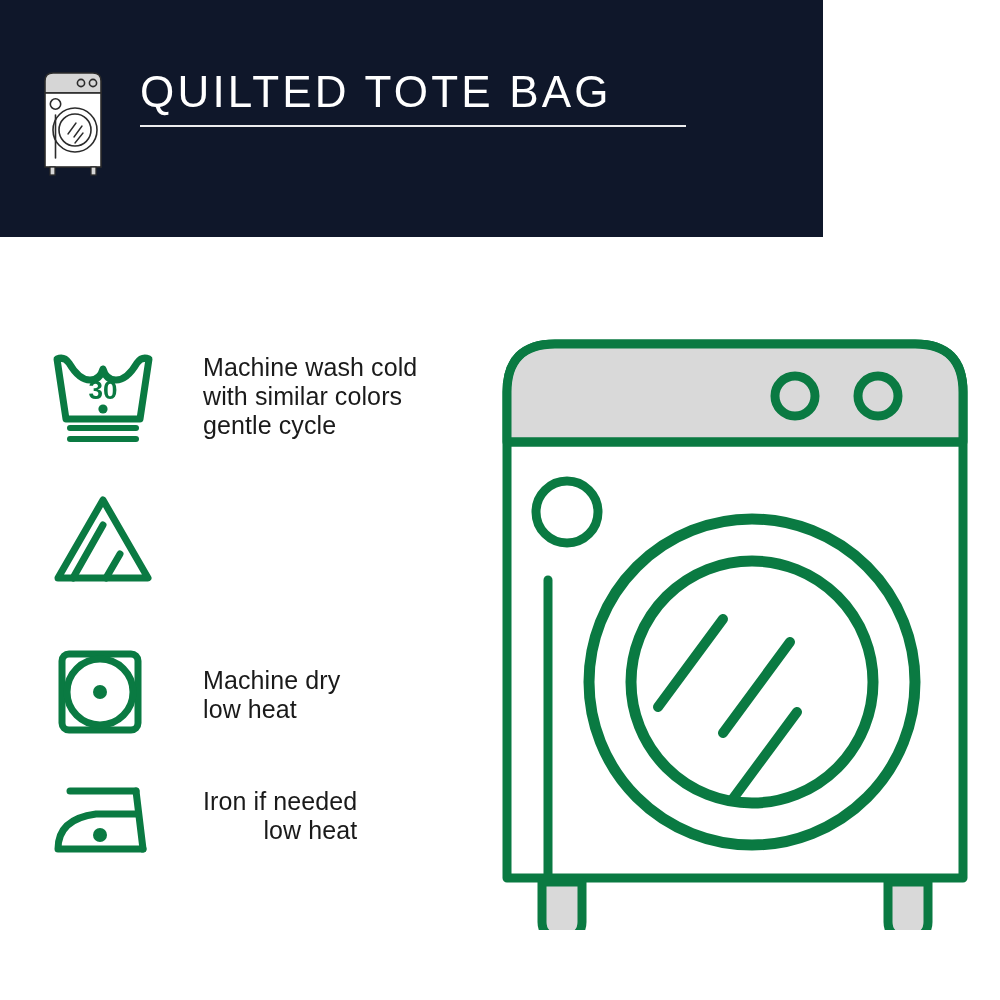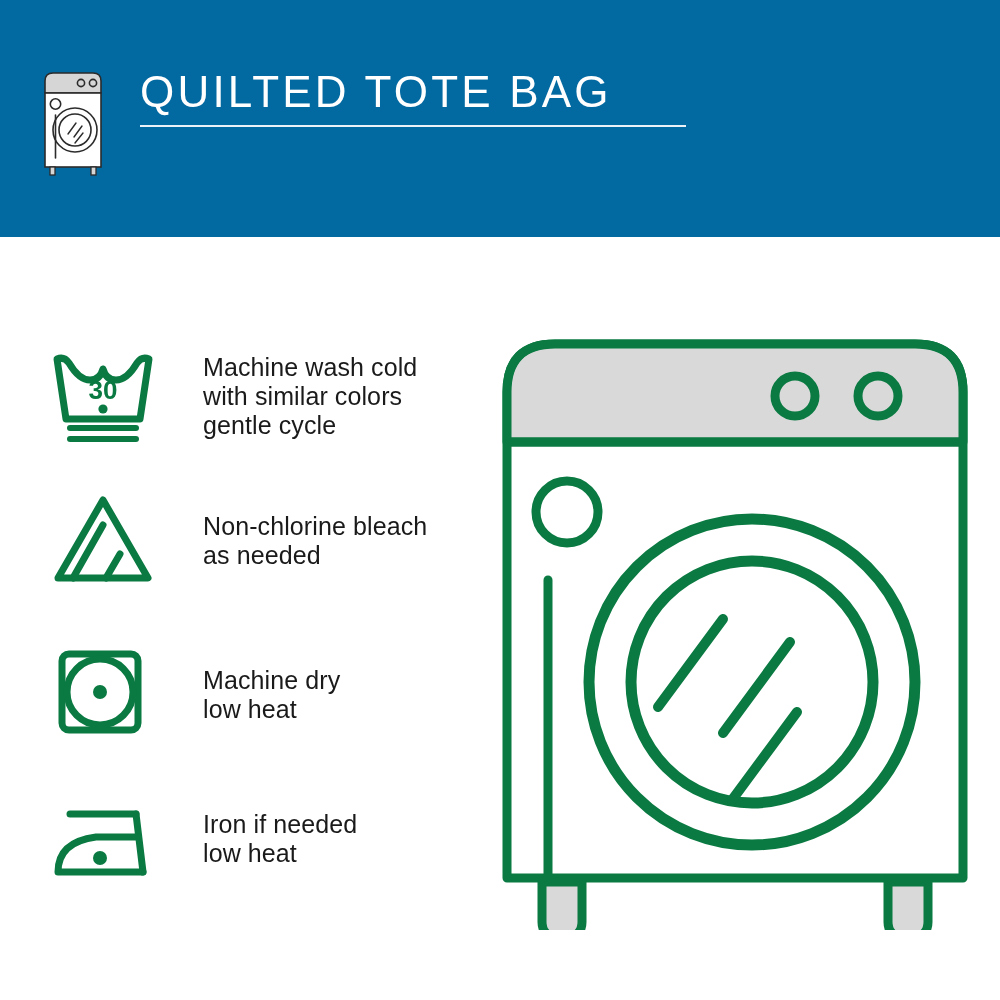--- a/index.html
+++ b/index.html
@@ -20,23 +20,23 @@
     width: 1000px;
     height: 1000px;
     background: #ffffff;
   }
 
   
   .header-band {
     position: absolute;
     left: 0;
     top: 0;
-    width: 1000px;
+    width: 823px;
     height: 237px;
-    background: #0369a1;
+    background: #0f172a;
   }
 
   .header-logo {
     position: absolute;
     left: 42px;
     top: 68px;
     width: 62px;
     height: 110px;
   }
 
@@ -89,21 +89,21 @@
     position: absolute;
     left: 48px;
     width: 420px;
     display: flex;
     align-items: flex-start;
   }
 
   .care-row-1 { top: 110px; }
   .care-row-2 { top: 253px; }
   .care-row-3 { top: 405px; }
-  .care-row-4 { top: 555px; }
+  .care-row-4 { top: 532px; text-align: right; }
 
   .care-symbol {
     width: 110px;
     flex: 0 0 110px;
     display: flex;
     align-items: center;
     justify-content: flex-start;
   }
 
   .care-text {
@@ -197,22 +197,20 @@
     <div class="care-row care-row-2">
       <div class="care-symbol">
         <svg viewBox="0 0 110 100" width="110" height="100" xmlns="http://www.w3.org/2000/svg">
           <g fill="none" stroke="#0a7a42" stroke-width="7" stroke-linecap="round" stroke-linejoin="round">
             <path d="M55 10 L100 88 L10 88 Z"></path>
             <line x1="55" y1="35" x2="25" y2="88"></line>
             <line x1="72" y1="64" x2="58" y2="88"></line>
           </g>
         </svg>
       </div>
-      <div class="care-text">Non-chlorine bleach
-as needed</div>
     </div>
 
     <div class="care-row care-row-3">
       <div class="care-symbol">
         <svg viewBox="0 0 110 100" width="110" height="100" xmlns="http://www.w3.org/2000/svg">
           <g fill="none" stroke="#0a7a42" stroke-width="7" stroke-linejoin="round">
             <rect x="14" y="12" width="76" height="76" rx="7" ry="7"></rect>
             <circle cx="52" cy="50" r="33"></circle>
           </g>
           <circle cx="52" cy="50" r="7" fill="#0a7a42"></circle>

